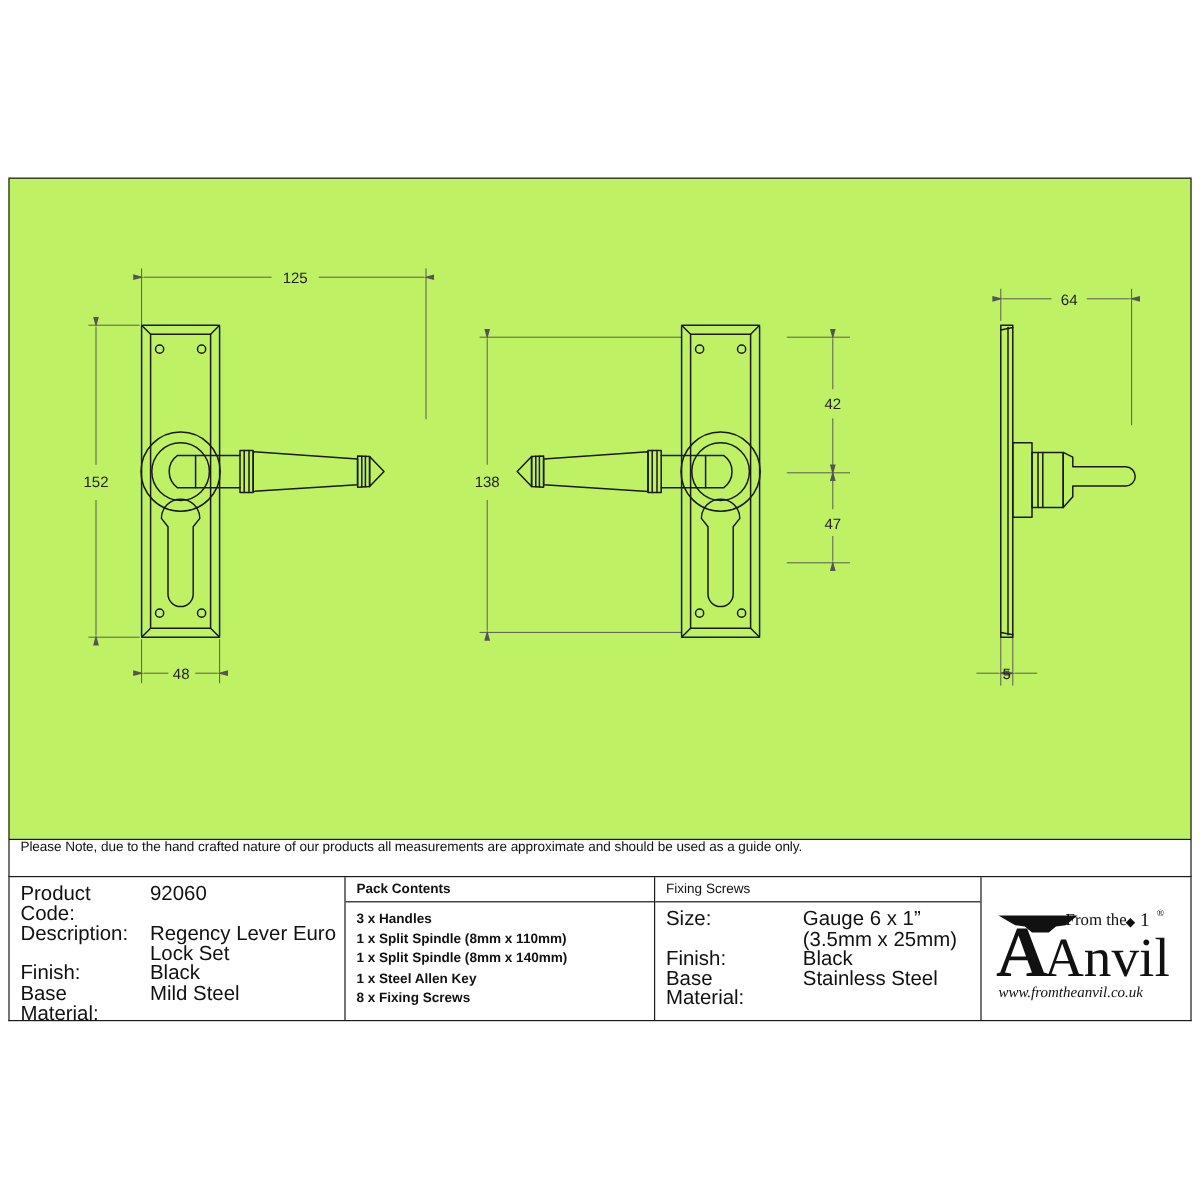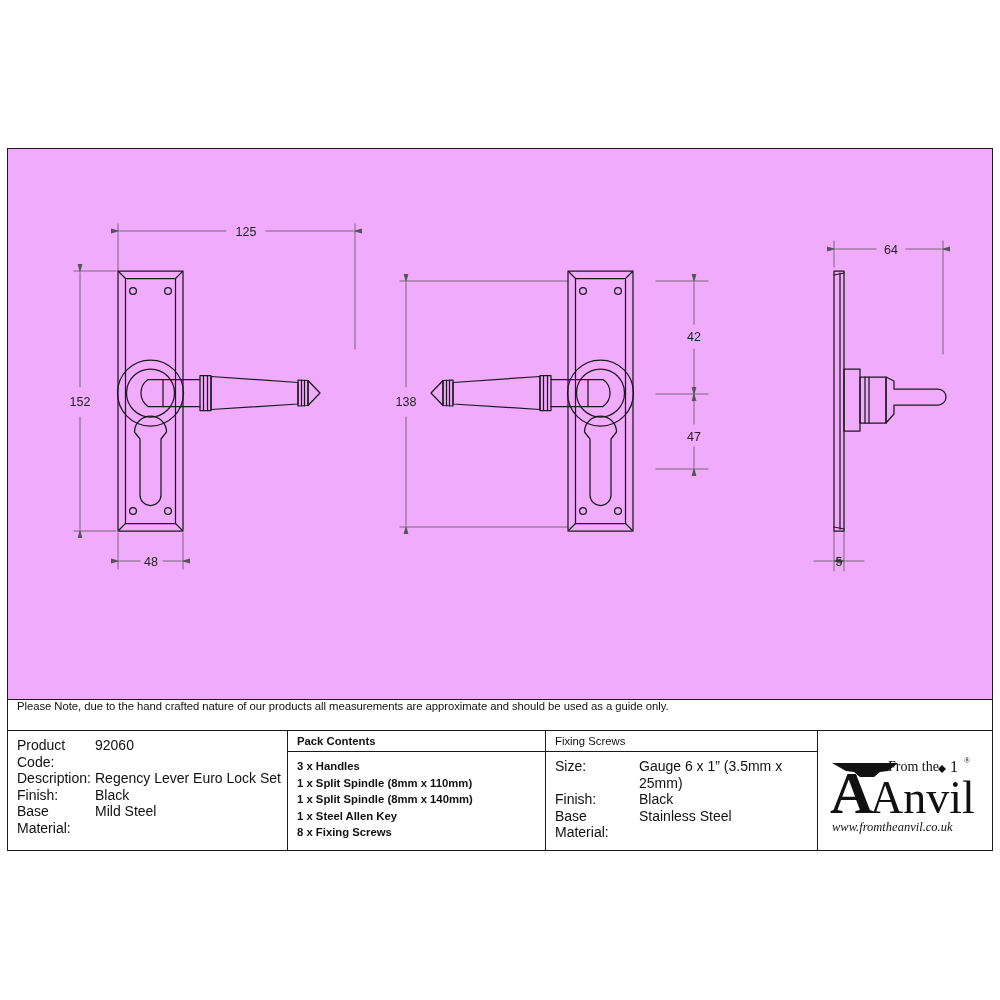--- a/index.html
+++ b/index.html
@@ -14,21 +14,21 @@
     height: 1000px;
     background: #ffffff;
     overflow: hidden;
   }
   
   #drawing-frame {
     position: absolute;
     left: 7px; top: 148px;
     width: 986px; height: 552px;
     border: 1.6px solid #1a1a1a;
-    background: #f0abfc;
+    background: #bef264;
   }
   #svg-drawing {
     position: absolute;
     left: 0; top: 0;
     width: 986px; height: 552px;
     display: block;
   }
   
   #note-row {
     position: absolute;
@@ -69,23 +69,24 @@
     font-size: 11.3px;
     color: #111;
     padding-left: 9px;
     border-bottom: 1.6px solid #1a1a1a;
   }
   .col-body {
     padding: 6px 0 0 9px;
   }
   .kv {
     display: flex;
-    font-size: 14px;
+    font-size: 17px;
     color: #111;
     line-height: 16.6px;
+    gap: 30px;
   }
   .kv .k { width: 78px; flex: none; }
   .kv .v { flex: 1; }
   #col-screws .kv .k { width: 84px; }
   .plainline {
     font-size: 11.3px;
     color: #111;
     line-height: 16.6px;
   }
   

